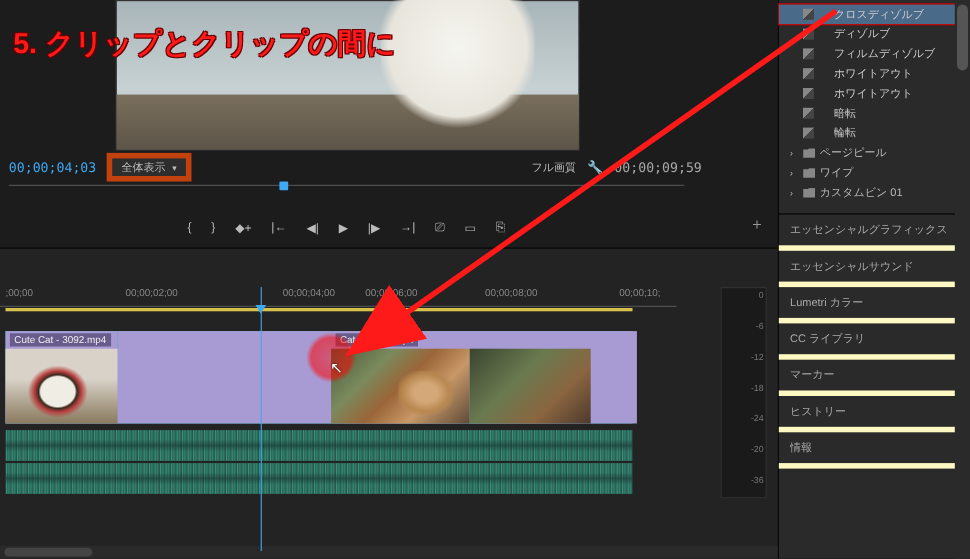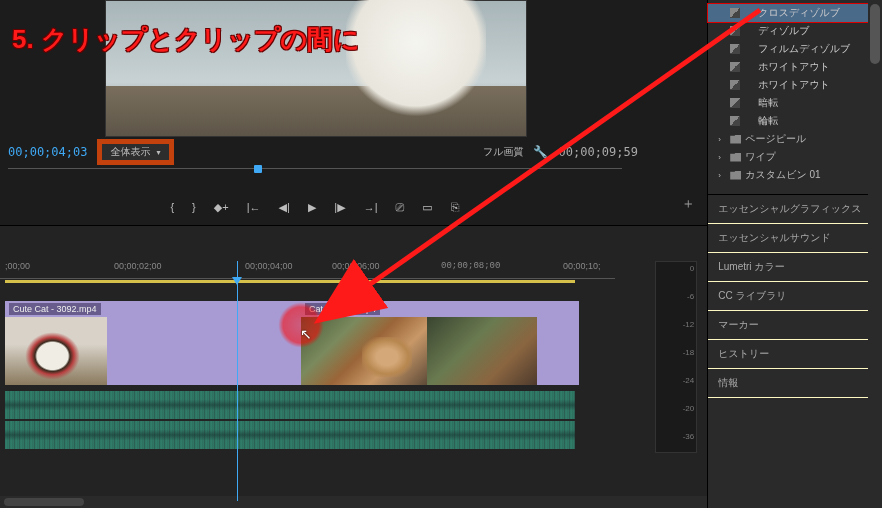--- a/index.html
+++ b/index.html
@@ -49,21 +49,21 @@
 .level-meter div{position:absolute;right:2px}
 
 .effects-list{padding:4px 0;font-size:10px;color:#ccc}
 .eff-item{display:flex;align-items:center;padding:2px 6px 2px 22px;gap:18px;cursor:pointer}
 .eff-item.selected{background:#4a6a8a;outline:1px solid #d00}
 .eff-item .box{width:10px;height:10px;background:linear-gradient(135deg,#888 50%,#444 50%);flex-shrink:0}
 .eff-folder{display:flex;align-items:center;padding:2px 6px 2px 10px;gap:4px;color:#bbb}
 .eff-folder .chev{font-size:8px;width:8px}
 .eff-folder .fold{width:11px;height:9px;background:#888;clip-path:polygon(0 15%,40% 15%,50% 0,100% 0,100% 100%,0 100%)}
 .panel-tabs{border-top:1px solid #000;margin-top:6px}
-.panel-tab{padding:7px 10px;font-size:10px;color:#aaa;border-bottom:1px solid #fef9c3;cursor:pointer}
+.panel-tab{padding:7px 10px;font-size:10px;color:#aaa;border-bottom:5px solid #fef9c3;cursor:pointer}
 
 .anno-text{position:absolute;color:#ff1a1a;font-weight:bold;font-size:26px;z-index:20;text-shadow:1px 1px 0 #600,-1px -1px 0 #600,1px -1px 0 #600,-1px 1px 0 #600;line-height:1.5;white-space:nowrap}
 .arrow-svg{position:absolute;left:0;top:0;z-index:19;pointer-events:none}
 .target-circle{position:absolute;width:46px;height:46px;border-radius:50%;background:radial-gradient(circle,rgba(255,0,0,.4) 0%,rgba(255,0,0,.55) 55%,rgba(255,0,0,0) 70%);z-index:18}
 .cursor-icon{position:absolute;z-index:21;color:#fff;font-size:14px;text-shadow:0 0 2px #000}
 .scroll-v{position:absolute;right:0;top:0;width:14px;height:100%;background:#2a2a2a}
 .scroll-h{position:absolute;left:0;bottom:0;width:100%;height:12px;background:#2a2a2a}
 .scroll-thumb-v{position:absolute;left:2px;width:10px;background:#555;border-radius:5px}
 .scroll-thumb-h{position:absolute;top:2px;height:8px;background:#444;border-radius:4px}
 </style>
@@ -102,23 +102,23 @@
         <span>▭</span>
         <span>⎘</span>
       </div>
       <span class="add-btn">＋</span>
     </div>
 
     <div class="timeline">
       <div class="ruler" id="ruler">
           <span style="left: 5px;">;00;00</span>
           <span style="left: 114px;">00;00;02;00</span>
-          <span style="left: 213px; margin-left: 32px;">00;00;04;00</span>
+          <span style="left: 225px; margin-left: 32px;">00;00;04;00</span>
           <span style="left: 332px;">00;00;06;00</span>
-          <span style="left: 441px; font-family: Liberation Mono, monospace;">00;00;08;00</span>
+          <span style="left: 441px;">00;00;08;00</span>
           <span style="left: 550px; margin-left: 13px;">00;00;10;</span>
         </div>
       <div class="ruler-line"></div>
       <div class="yellow-range"></div>
       <div class="playhead" id="playhead" style="left: 237px;"></div>
 
       <div class="track-v">
         <div class="clip-v" id="clip1" style="left: 0px; width: 102px;">
           <span class="label">Cute Cat - 3092.mp4</span>
           <div class="thumb thumb1"></div>

